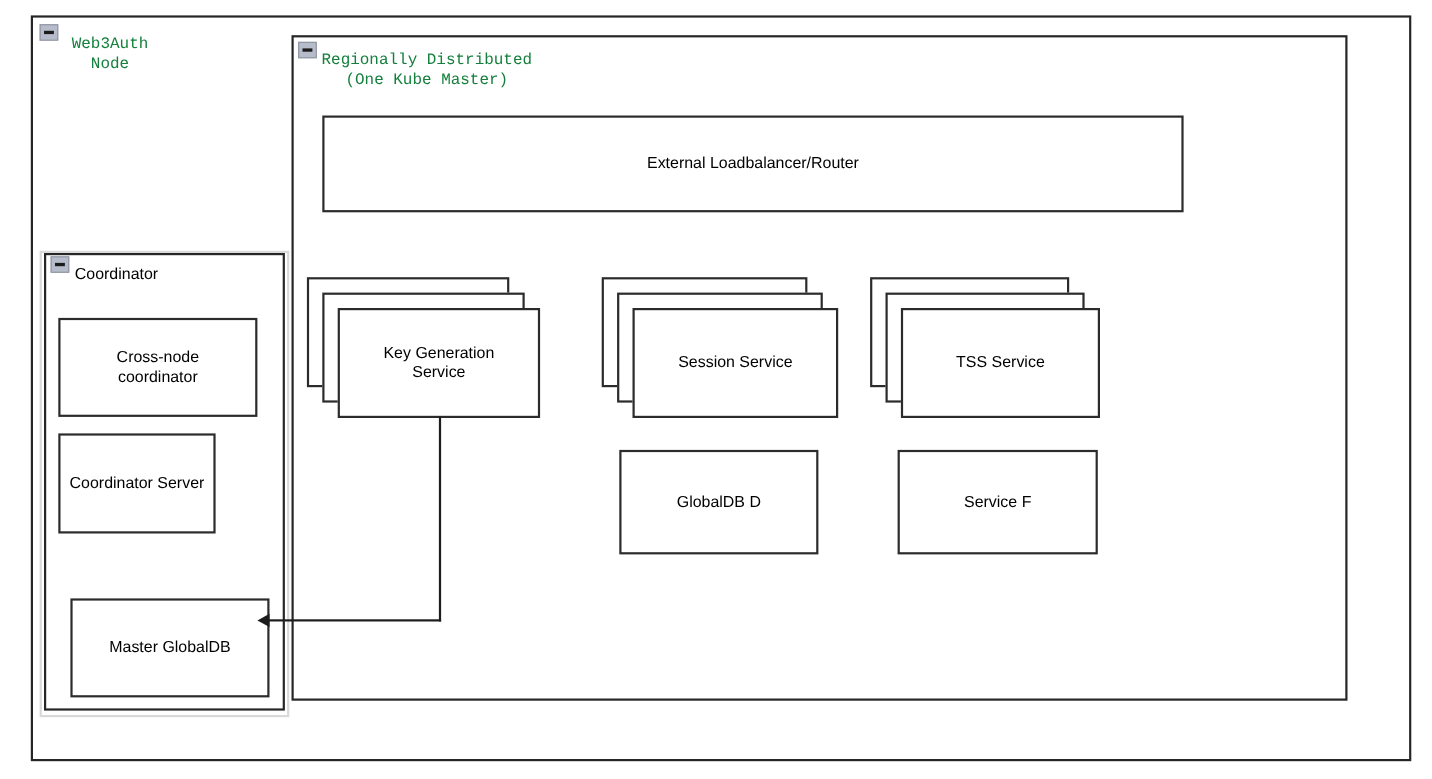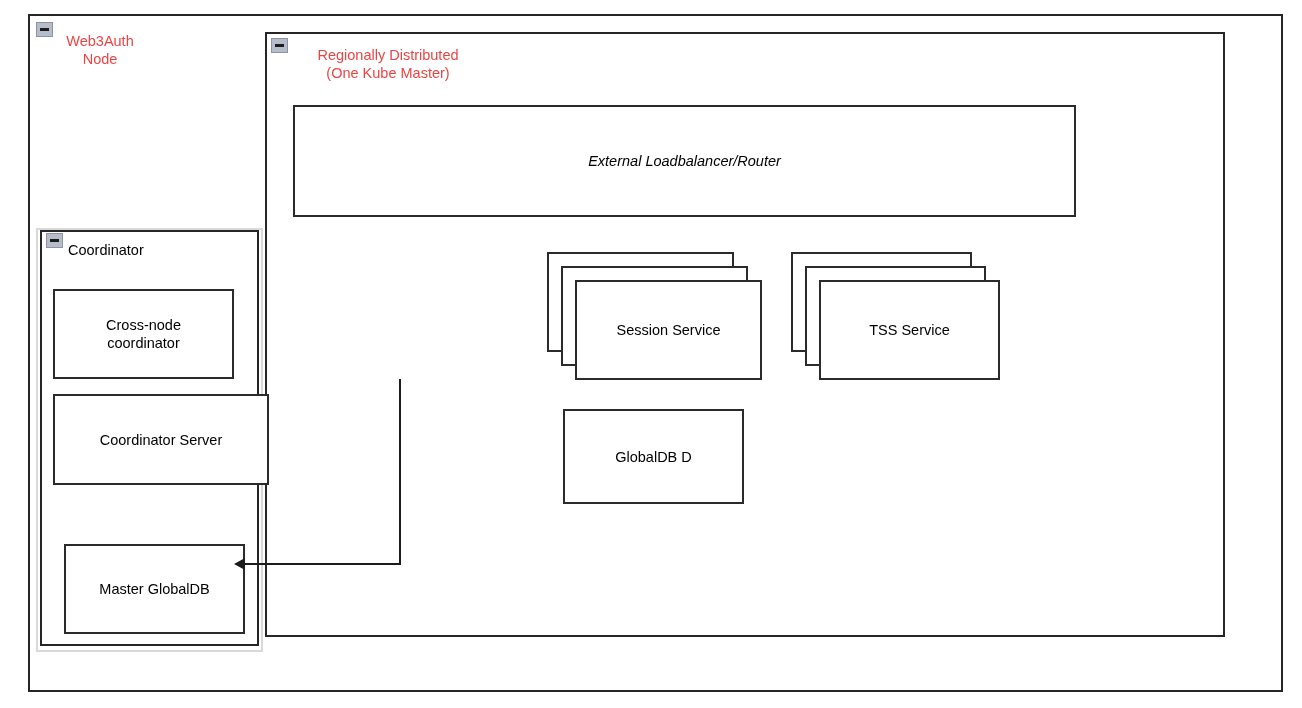--- a/index.html
+++ b/index.html
@@ -45,21 +45,22 @@
     border: 2px solid #d9d9d9;
   }
 
   
   .group-label {
     position: absolute;
     font-size: 14.5px;
     line-height: 18px;
     text-align: center;
     white-space: pre;
-    color: #ef4444;
+    color: #15803d;
+    font-family: Liberation Mono, monospace;
   }
   .group-label-left {
     position: absolute;
     font-size: 14.5px;
     line-height: 18px;
     text-align: left;
     white-space: pre;
     color: #000000;
   }
 
@@ -143,24 +144,32 @@
   <div class="collapse-icon" style="left:36px; top:22px;"></div>
 
   <div class="group-label" style="left:50px; top:32px; width:100px;"><span>Web3Auth</span><br><span>Node</span></div>
 
   <div class="group-frame" style="left:265px; top:32px; width:960px; height:605px;"></div>
 
   <div class="collapse-icon" style="left:271px; top:38px;"></div>
 
   <div class="group-label" style="left:288px; top:46px; width:200px;"><span>Regionally Distributed</span><br><span>(One Kube Master)</span></div>
 
-  <div class="node" style="left:293px; top:105px; width:783px; height:112px;font-style:italic;">
+  <div class="node" style="left:293px; top:105px; width:783px; height:88px;">
     <div class="box-label">External Loadbalancer/Router</div>
   </div>
 
+  <div class="stack" style="left:279px; top:252px; width:212px; height:128px;">
+    <div class="sheet sheet-back2" style="width:184px; height:100px;"></div>
+    <div class="sheet sheet-back1" style="width:184px; height:100px;"></div>
+    <div class="sheet sheet-front" style="width:184px; height:100px;">
+      <div class="box-label">Key Generation
+Service</div>
+    </div>
+  </div>
 
   <div class="stack" style="left:547px; top:252px; width:215px; height:128px;padding-left:28px;">
     <div class="sheet sheet-back2" style="width:187px; height:100px;"></div>
     <div class="sheet sheet-back1" style="width:187px; height:100px;"></div>
     <div class="sheet sheet-front" style="width:187px; height:100px;">
       <div class="box-label">Session Service</div>
     </div>
   </div>
 
   <div class="stack" style="left:791px; top:252px; width:209px; height:128px;">
@@ -168,35 +177,38 @@
     <div class="sheet sheet-back1" style="width:181px; height:100px;"></div>
     <div class="sheet sheet-front" style="width:181px; height:100px;">
       <div class="box-label">TSS Service</div>
     </div>
   </div>
 
   <div class="node" style="left:563px; top:409px; width:181px; height:95px;">
     <div class="box-label">GlobalDB D</div>
   </div>
 
+  <div class="node" style="left:816px; top:409px; width:182px; height:95px;">
+    <div class="box-label">Service F</div>
+  </div>
 
   <div class="shadow-frame" style="left:36px; top:228px; width:227px; height:424px;"></div>
 
   <div class="group-frame" style="left:40px; top:230px; width:219px; height:416px;"></div>
 
   <div class="collapse-icon" style="left:46px; top:233px;"></div>
 
   <div class="group-label-left" style="left:68px; top:241px; width:150px;">Coordinator</div>
 
   <div class="node" style="left:53px; top:289px; width:181px; height:90px;">
     <div class="box-label">Cross-node
 coordinator</div>
   </div>
 
-  <div class="node" style="left:53px; top:394px; width:216px; height:91px;padding-left:32px;">
+  <div class="node" style="left:53px; top:394px; width:143px; height:91px;padding-left:32px;">
     <div class="box-label">Coordinator Server</div>
   </div>
 
   <div class="node" style="left:64px; top:544px; width:181px; height:90px;">
     <div class="box-label">Master GlobalDB</div>
   </div>
 
   <div class="conn-line conn-v" style="left:399px; top:379px; height:186px;"></div>
   <div class="conn-line conn-h" style="left:244px; top:563px; width:157px;"></div>
   <div class="arrow-head" style="left:234px; top:558px;"></div>

